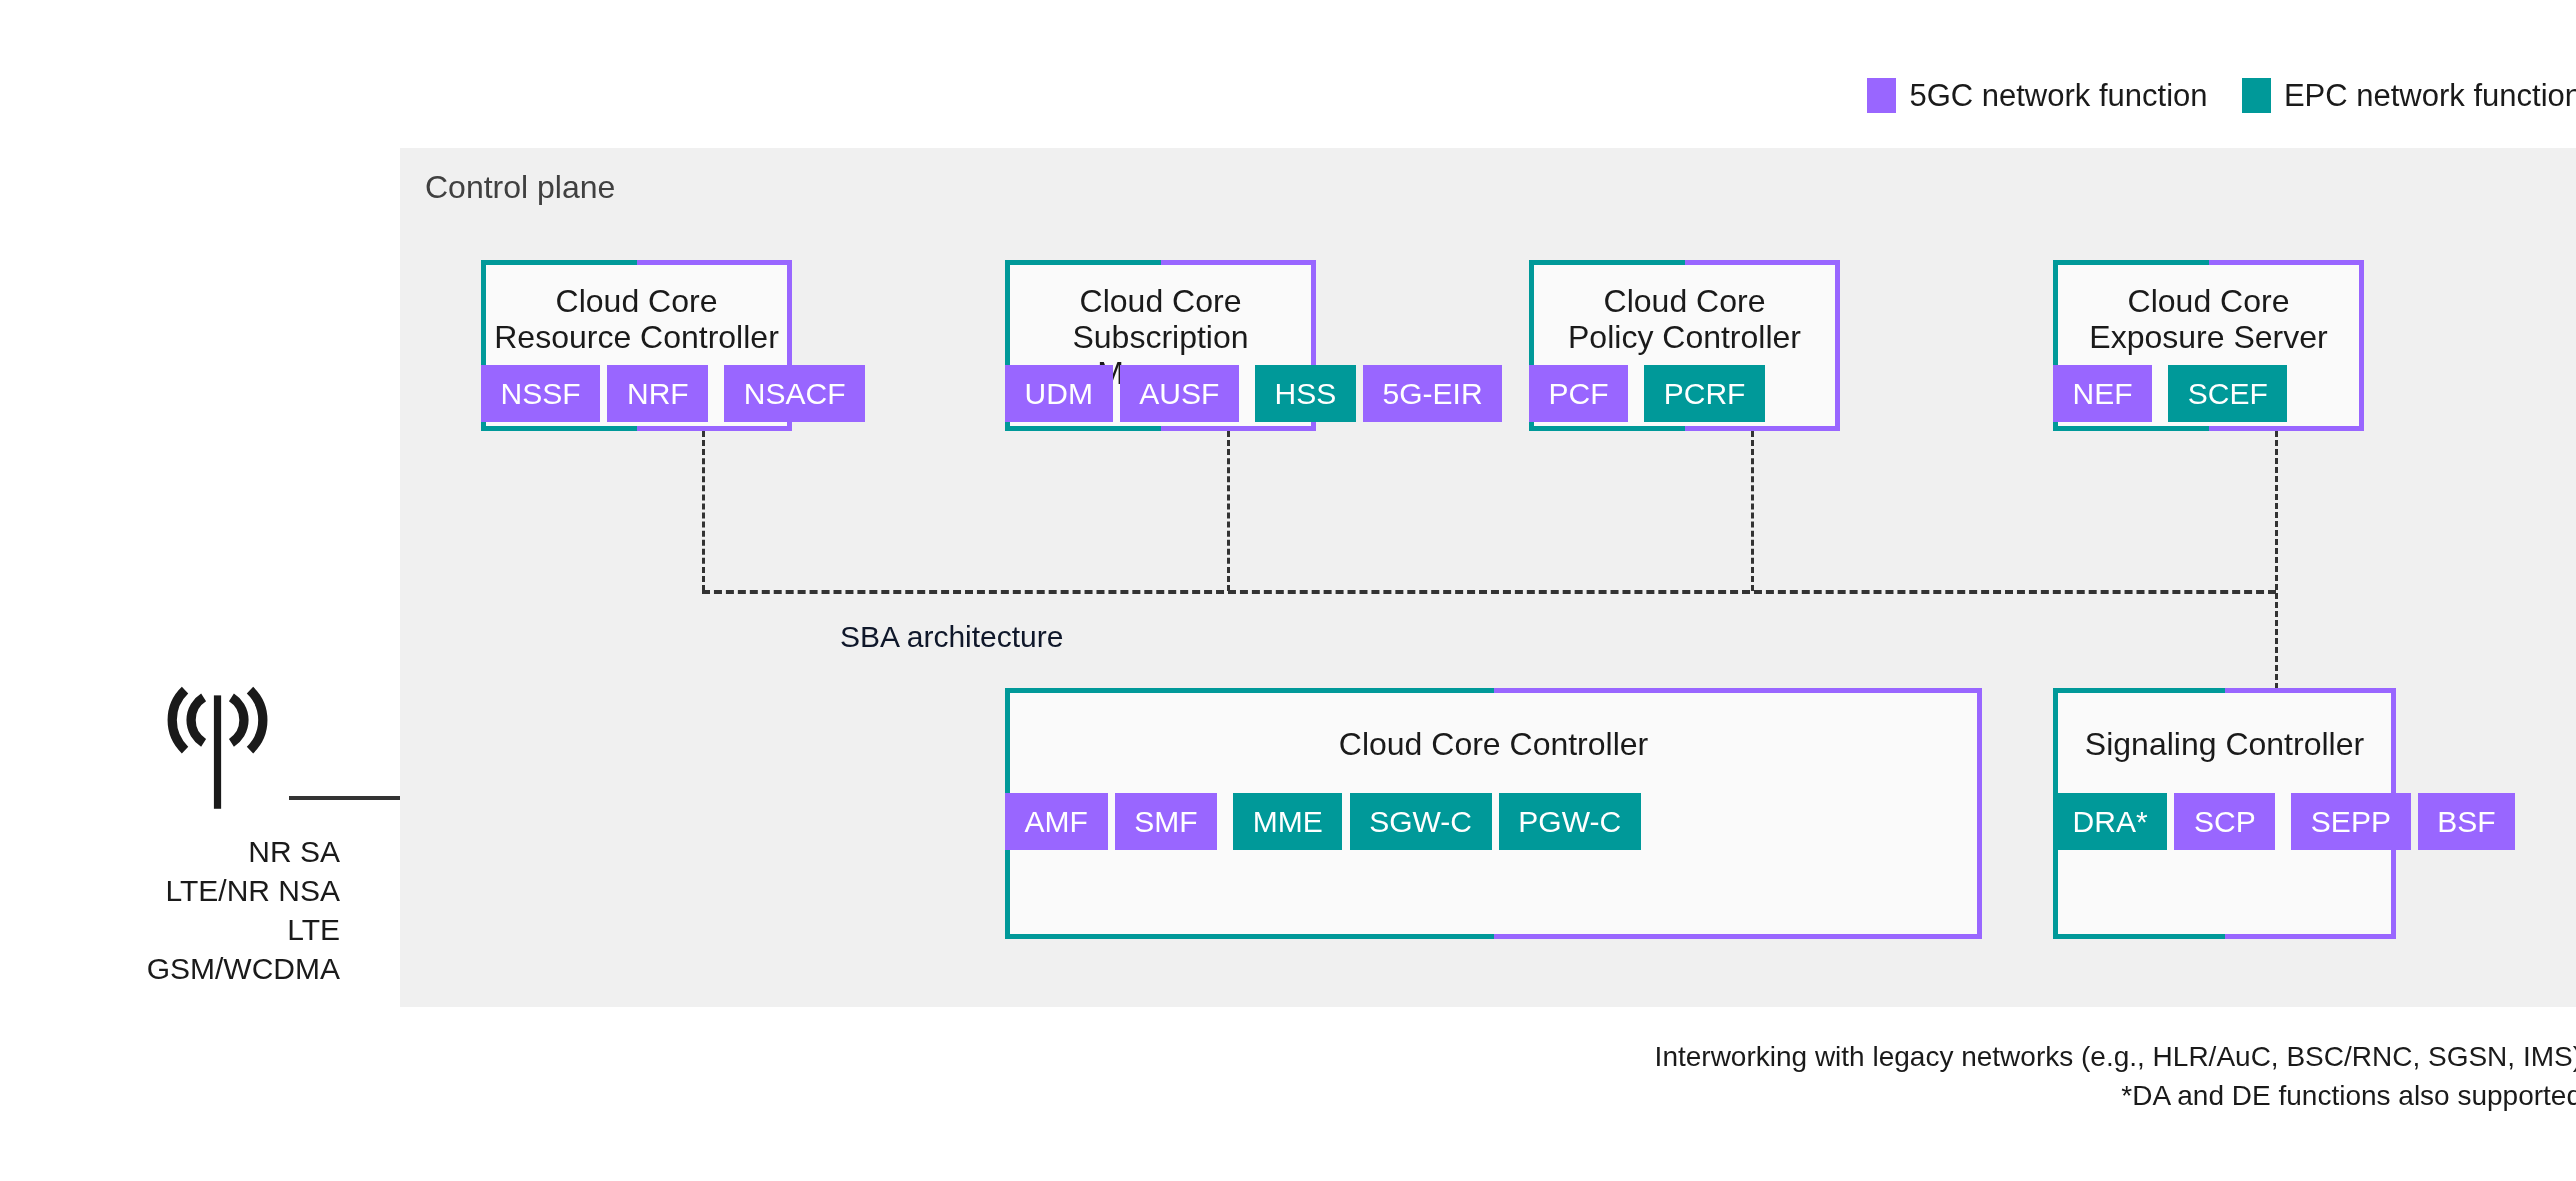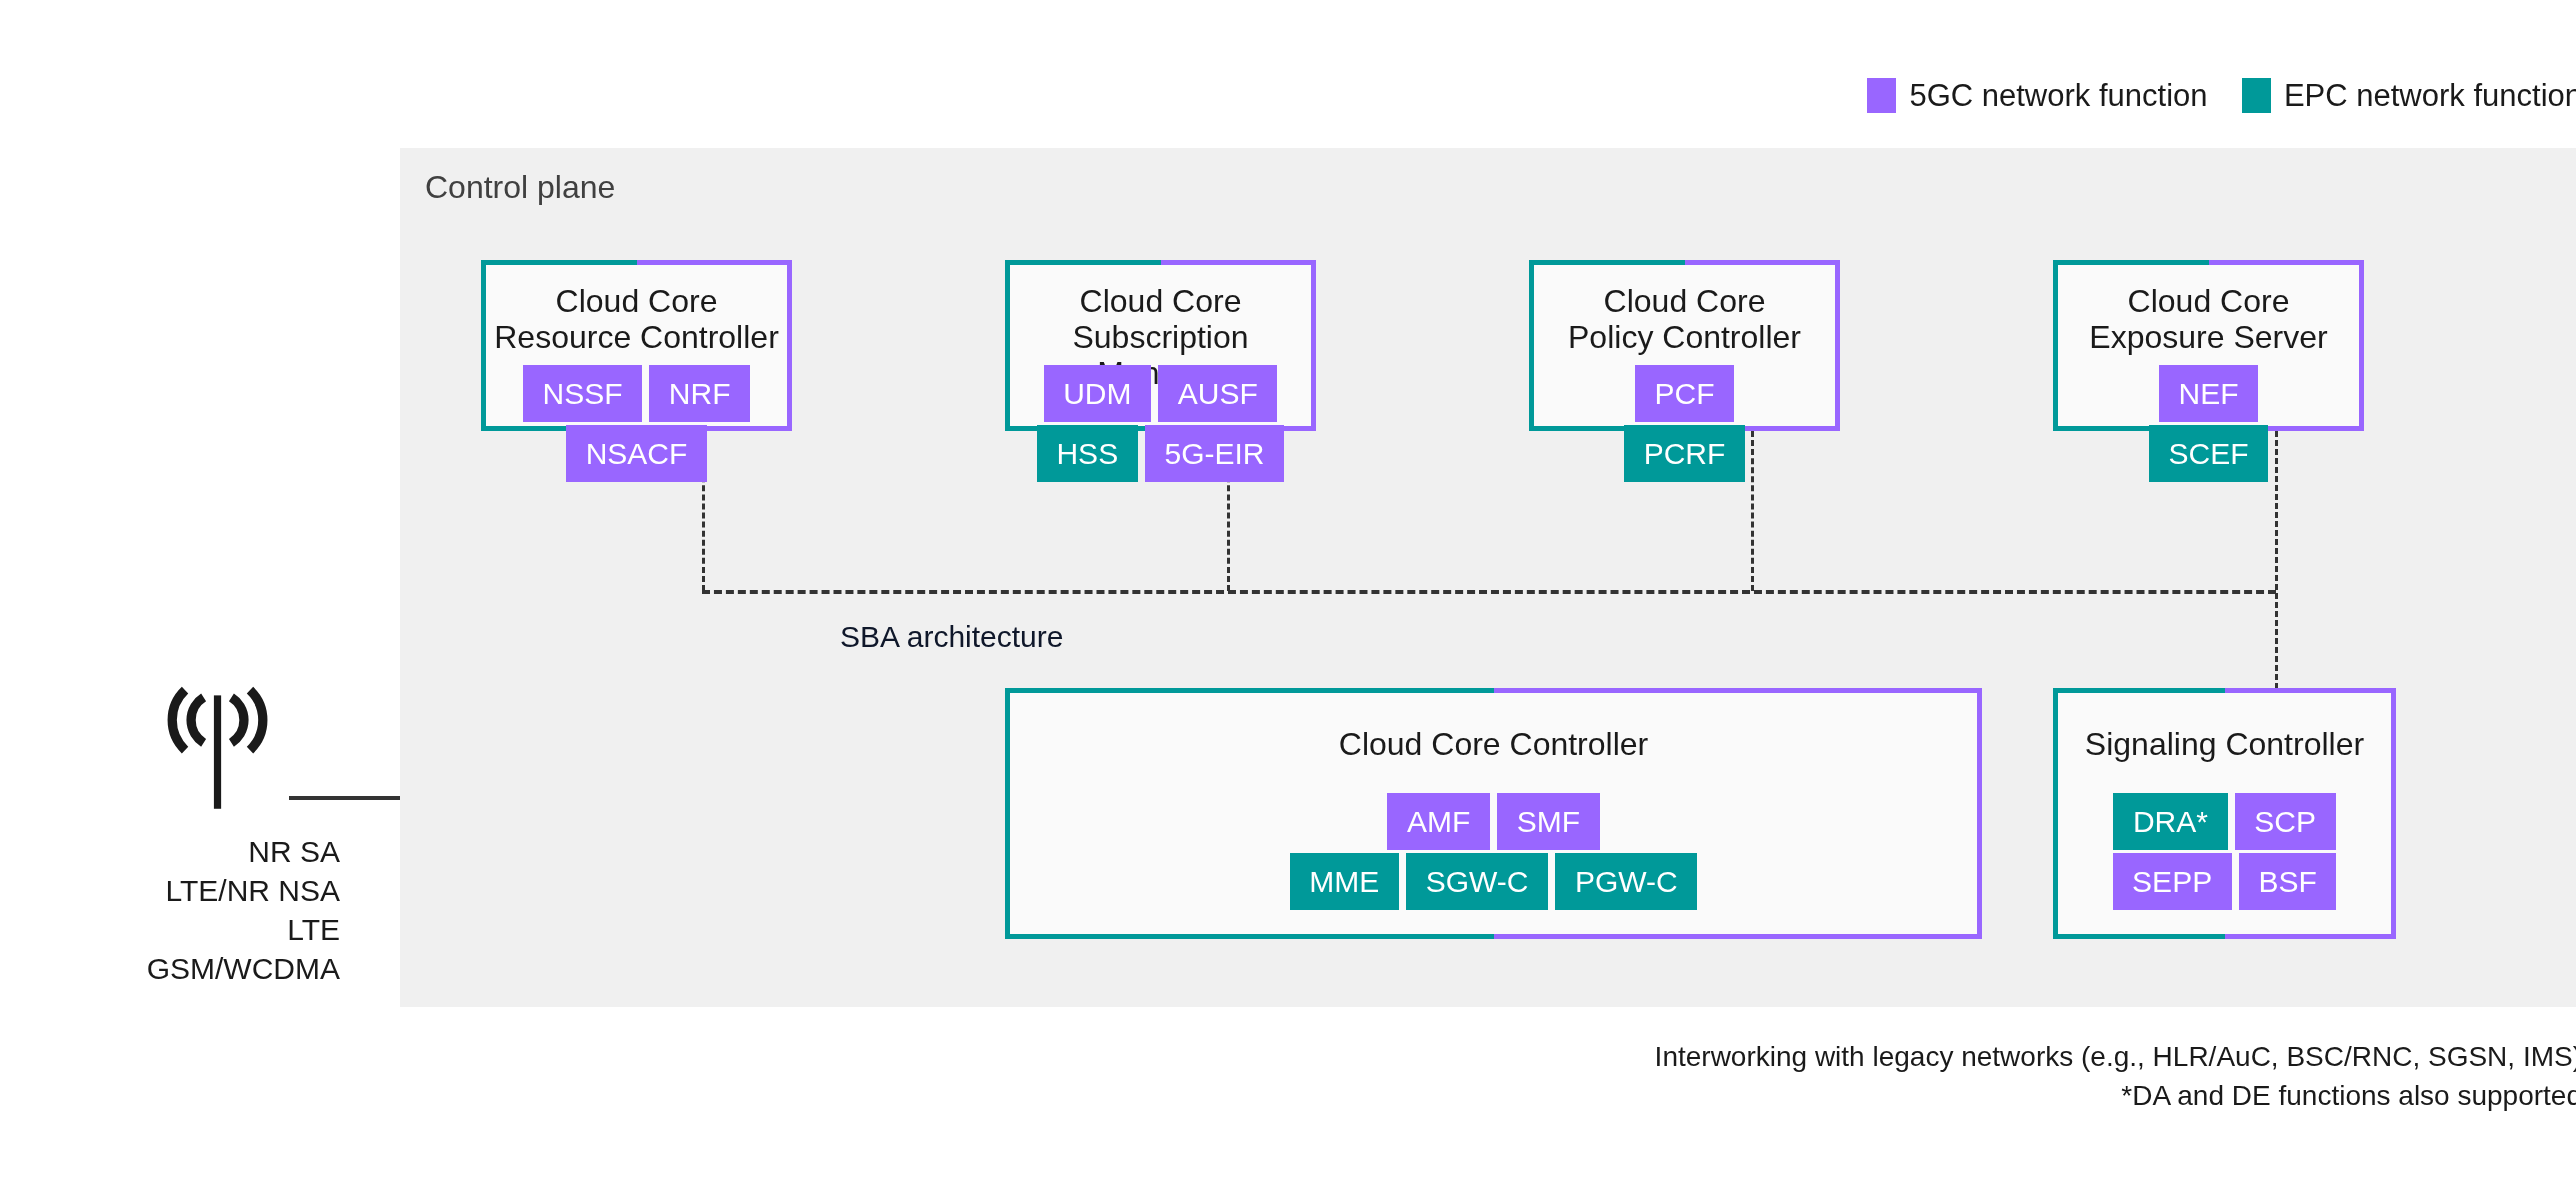--- a/index.html
+++ b/index.html
@@ -98,23 +98,23 @@
     font-size: 32px;
     line-height: 1.12;
     color: #1a1a1a;
     white-space: pre-line;
   }
 
   .chip-rows {
     position: absolute;
     left: 0; right: 0;
     display: flex;
-    flex-direction: column;
+    flex-direction: row;
     align-items: center;
-    gap: 3px;
+    gap: 16px;
   }
   .chip-row {
     display: flex;
     justify-content: center;
     gap: 7.2px;
   }
   .chip {
     height: 57px;
     display: flex;
     align-items: center;

